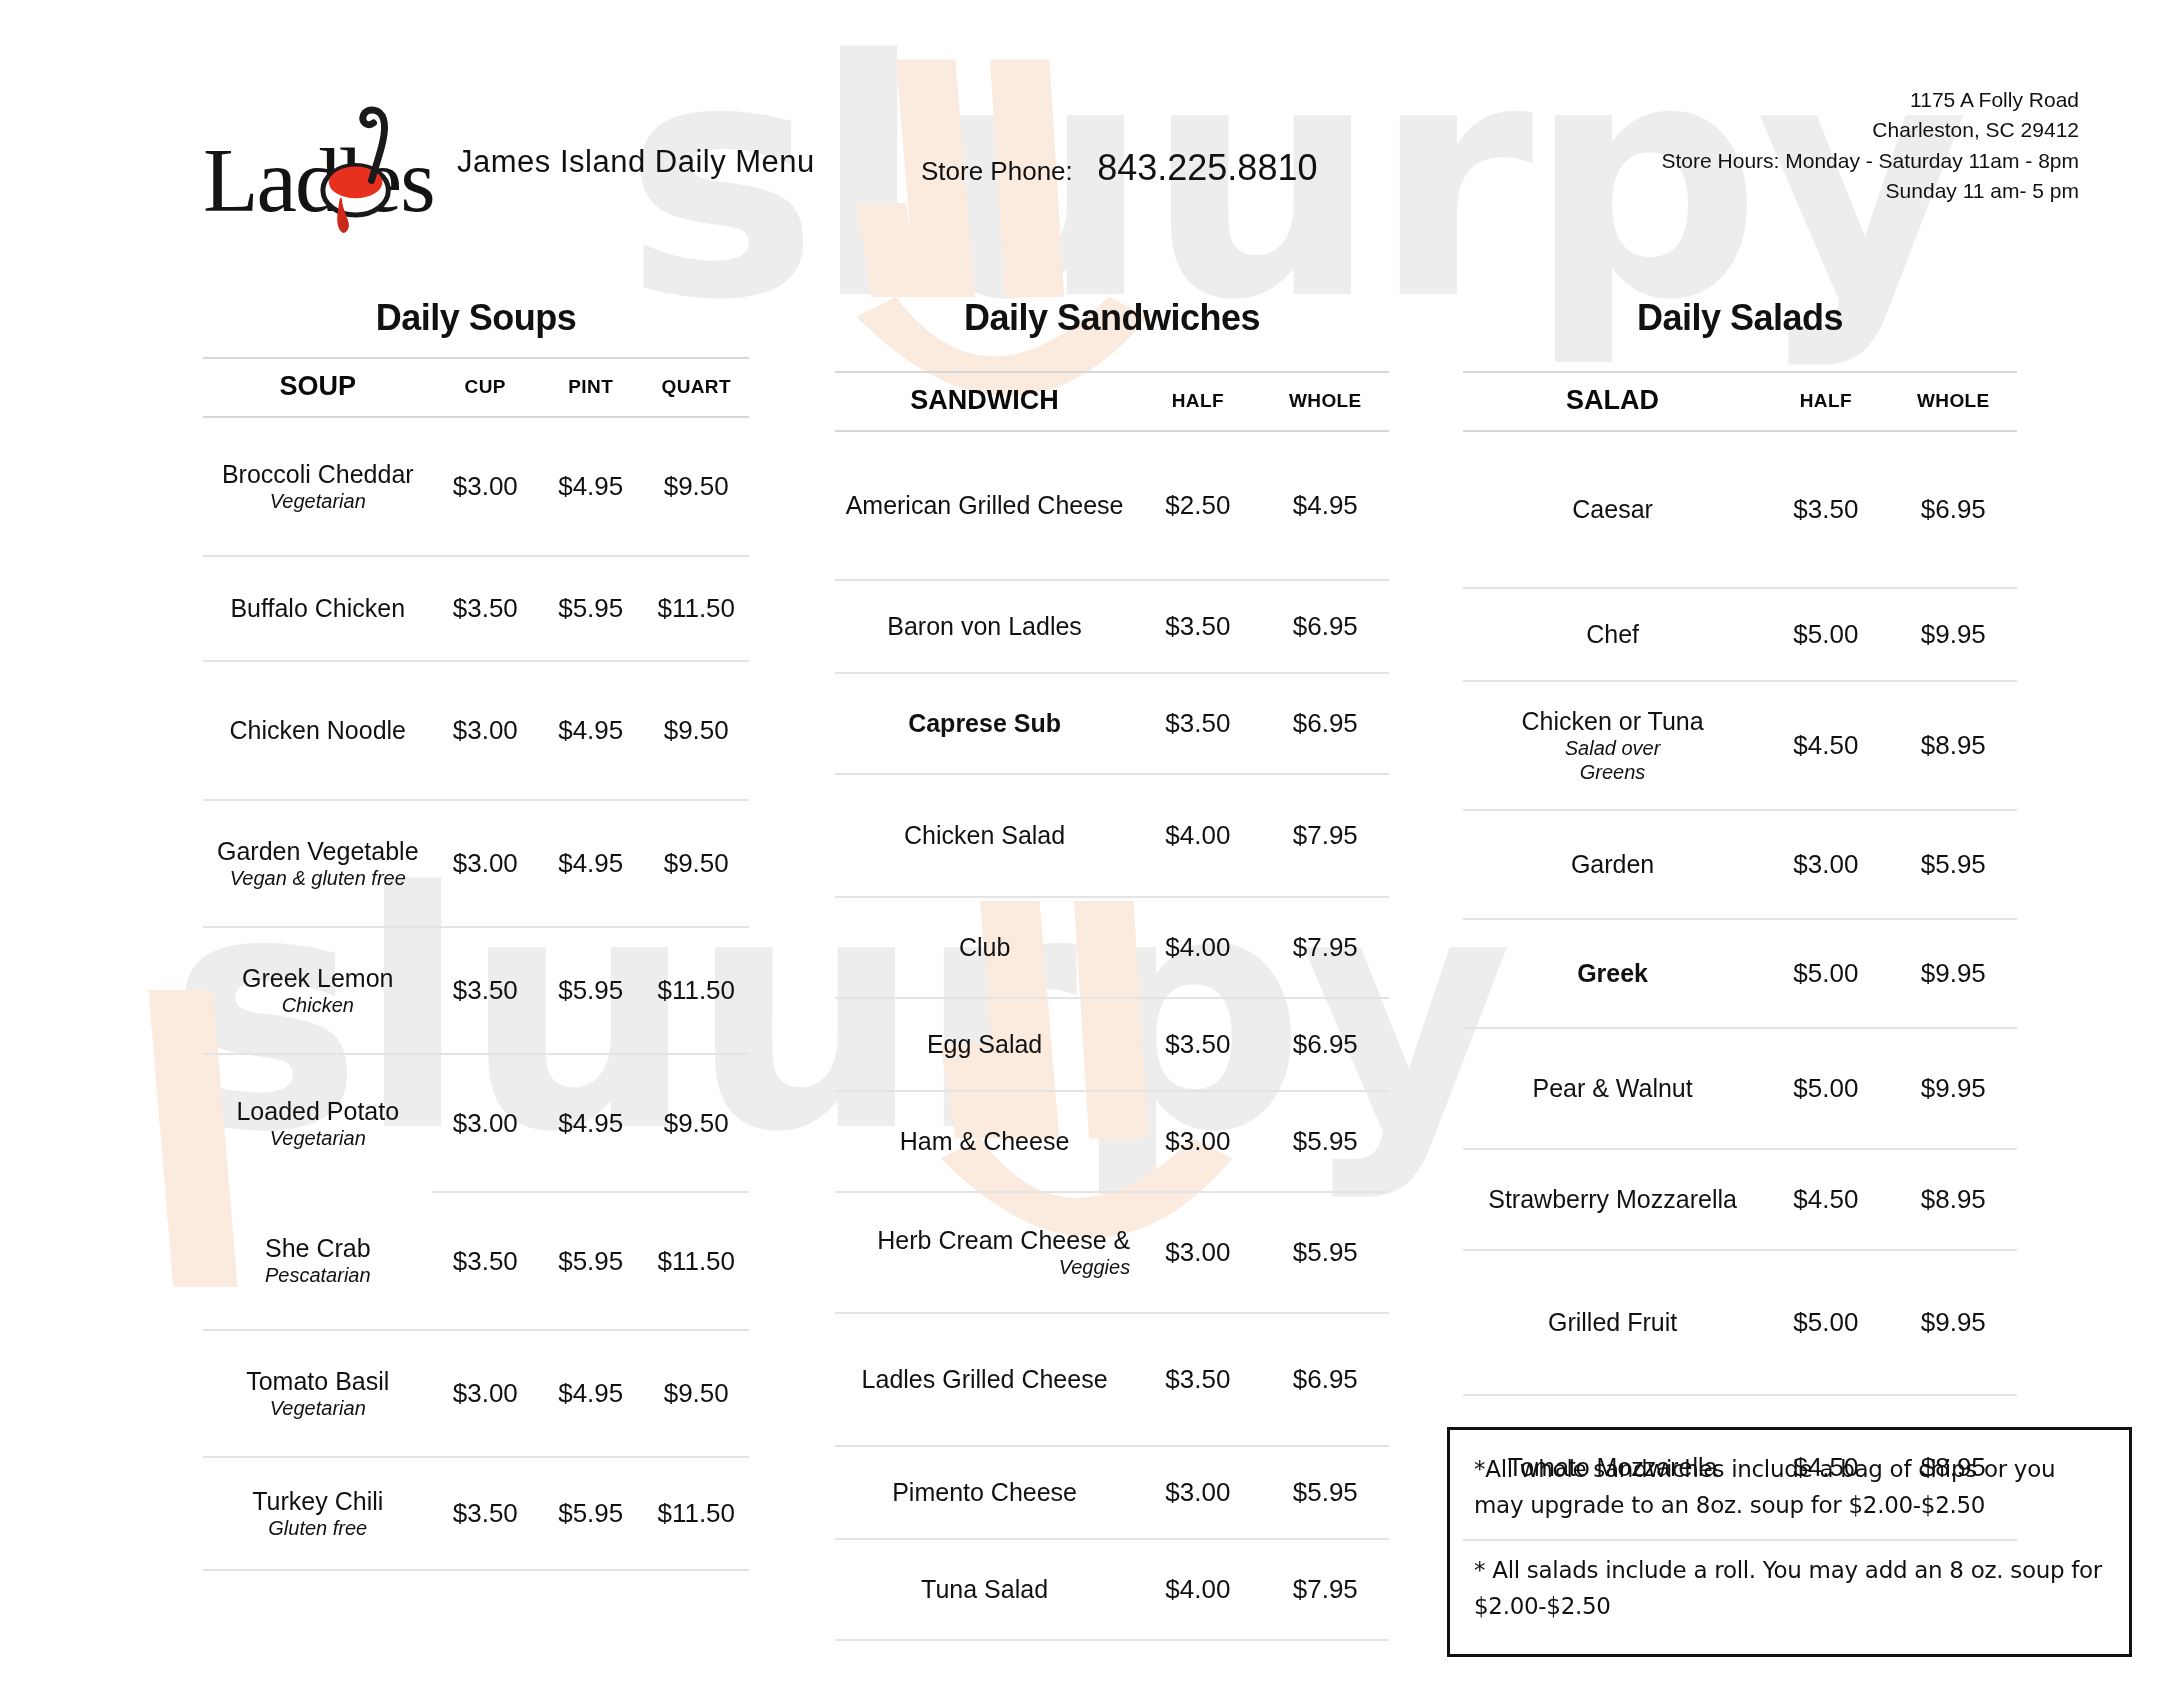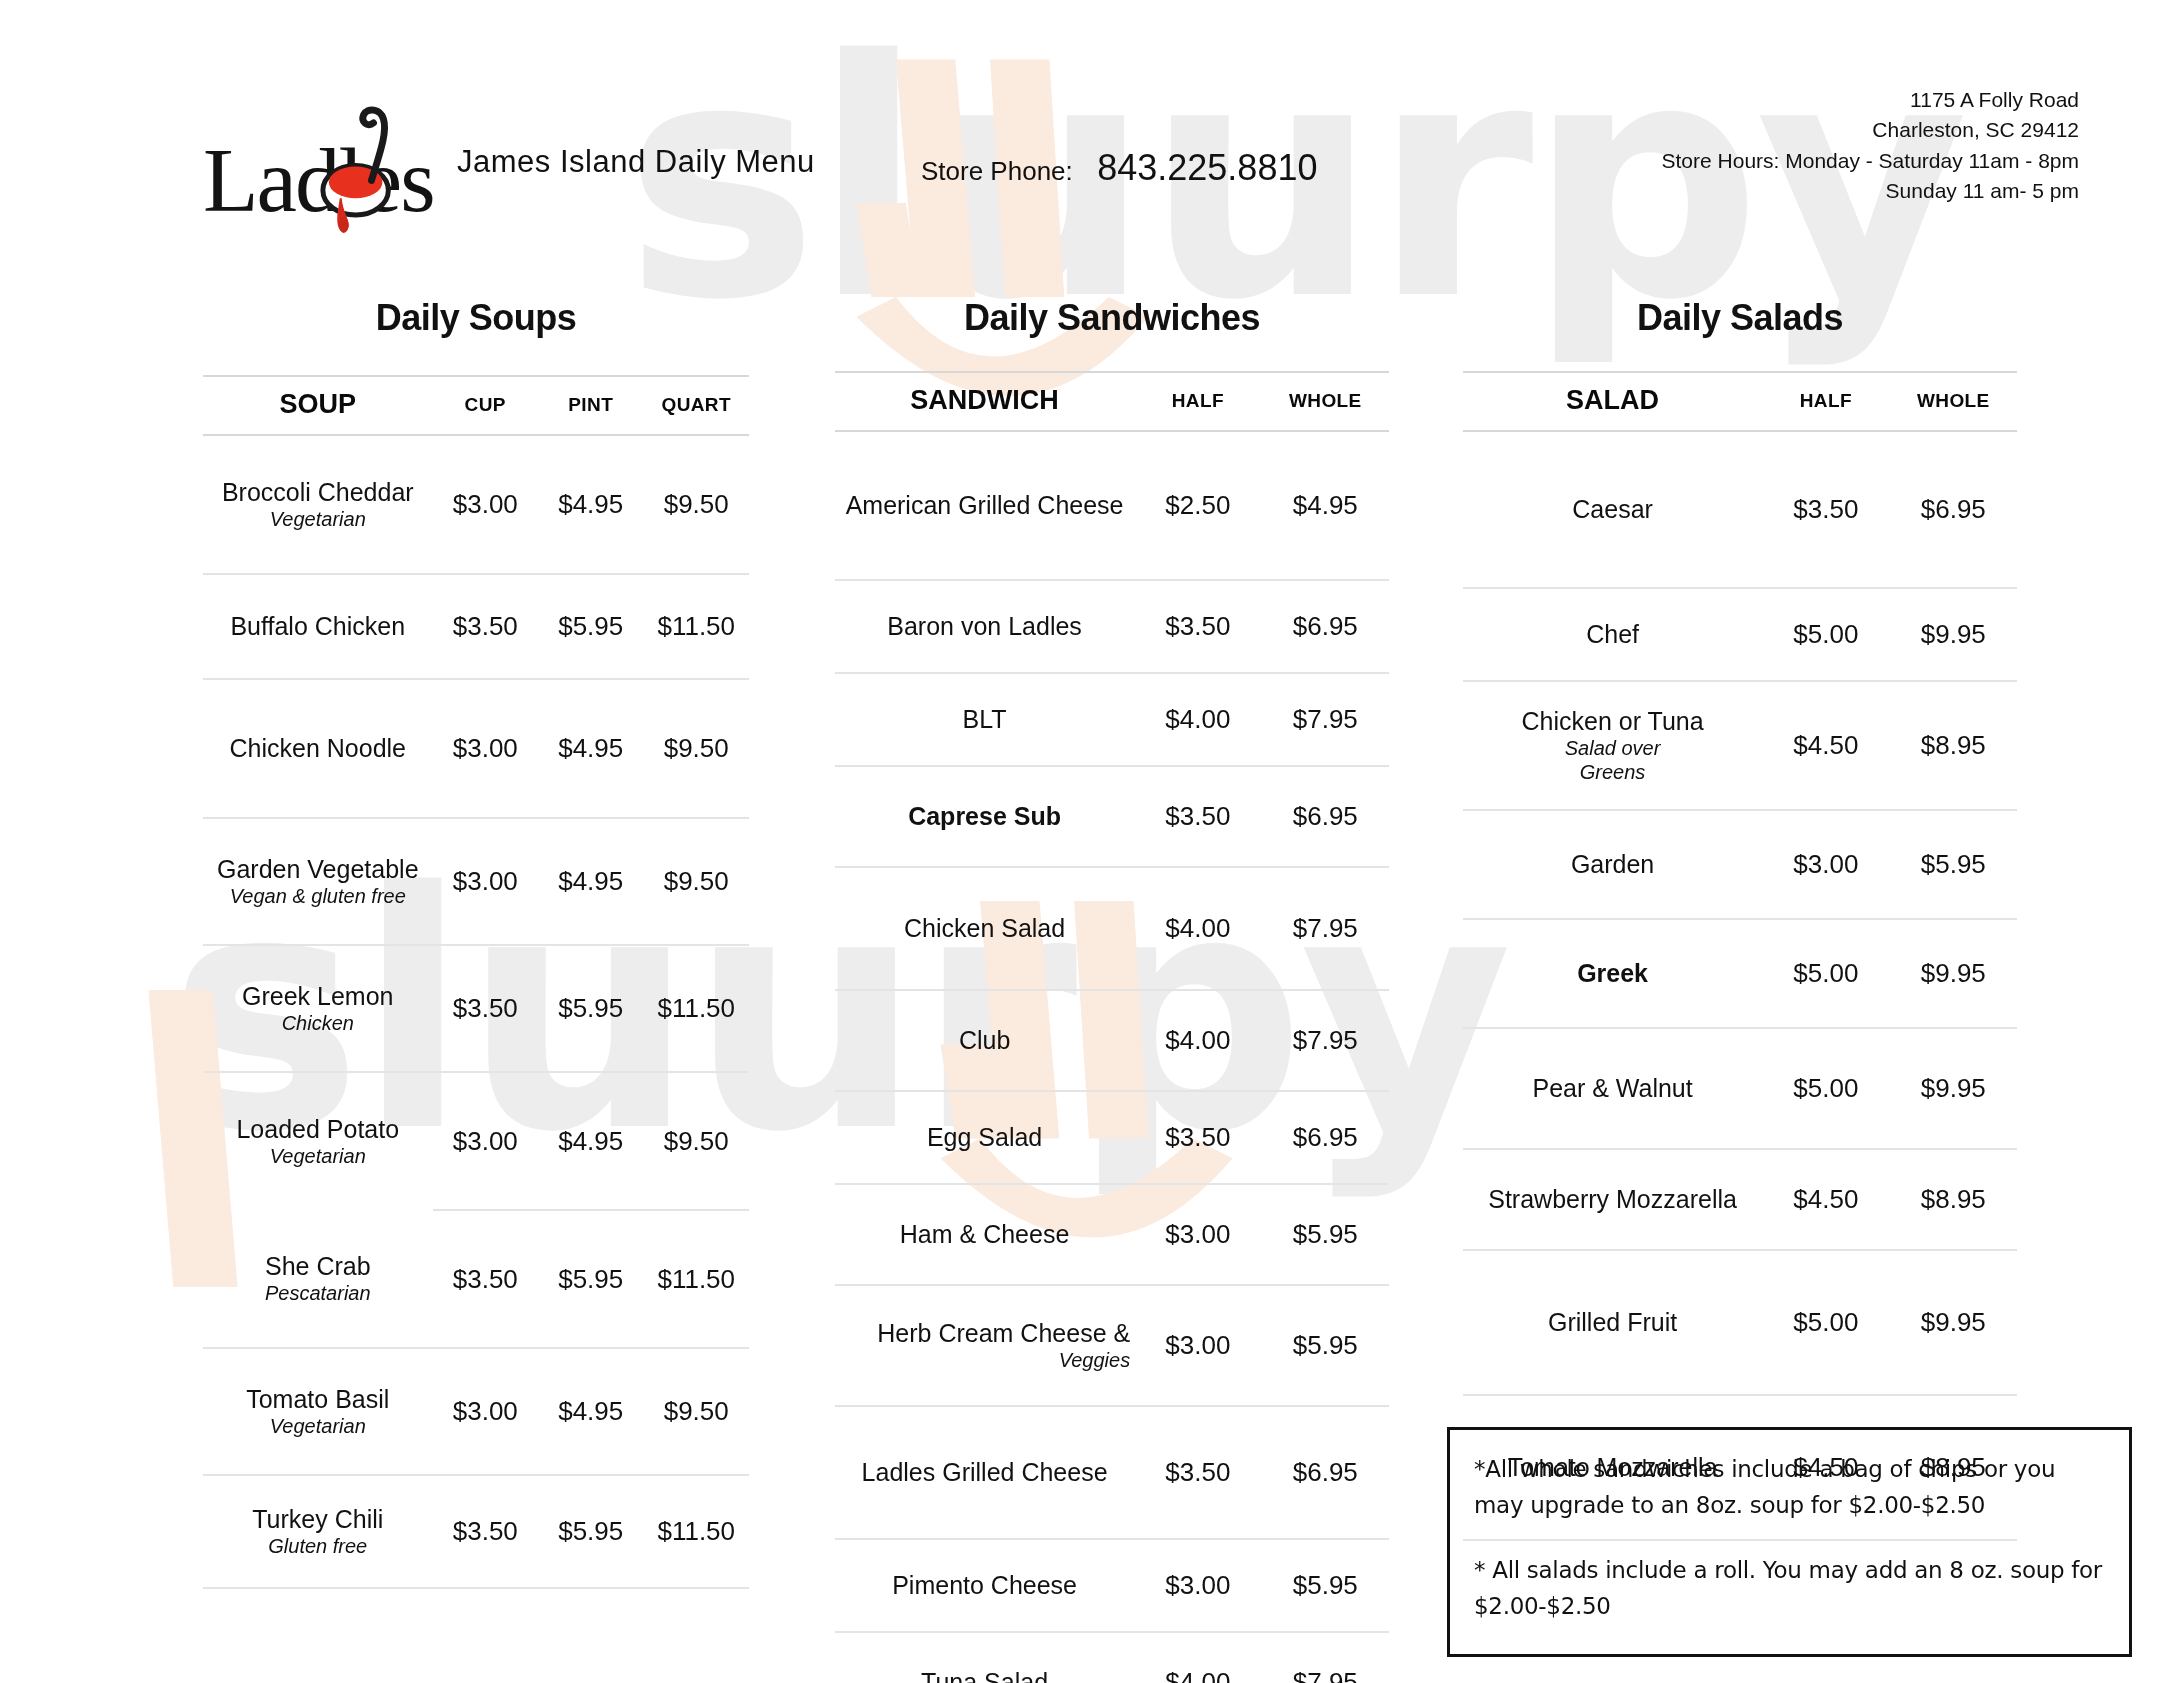--- a/index.html
+++ b/index.html
@@ -106,21 +106,21 @@
   #col-salads    { left: 1463px; width: 554px; }
 
   .col-title {
     text-align: center;
     font-size: 36px;
     font-weight: 700;
     letter-spacing: -0.5px;
     color: #111;
     margin: 0 0 32px 0;
   }
-  #col-soups .col-title { margin-bottom: 36px; }
+  #col-soups .col-title { margin-bottom: 18px; }
 
   table.menu-table {
     width: 100%;
     border-collapse: collapse;
     table-layout: fixed;
   }
   table.menu-table thead th {
     border-top: 2px solid #d8d8d8;
     border-bottom: 2px solid #d8d8d8;
     padding: 12px 0 14px 0;
@@ -335,25 +335,20 @@
             <td class="cell-name" style="height: 127px;">American Grilled Cheese</td>
             <td class="cell-price">$2.50</td>
             <td class="cell-price">$4.95</td>
           </tr>
           <tr>
             <td class="cell-name" style="height: 71px;">Baron von Ladles</td>
             <td class="cell-price">$3.50</td>
             <td class="cell-price">$6.95</td>
           </tr>
           <tr>
-            <td class="cell-name" style="height: 71px;">BLT</td>
-            <td class="cell-price">$4.00</td>
-            <td class="cell-price">$7.95</td>
-          </tr>
-          <tr>
             <td class="cell-name" style="height: 79px; font-weight: bold;">Caprese Sub</td>
             <td class="cell-price">$3.50</td>
             <td class="cell-price">$6.95</td>
           </tr>
           <tr>
             <td class="cell-name" style="height: 101px;">Chicken Salad</td>
             <td class="cell-price">$4.00</td>
             <td class="cell-price">$7.95</td>
           </tr>
           <tr>

